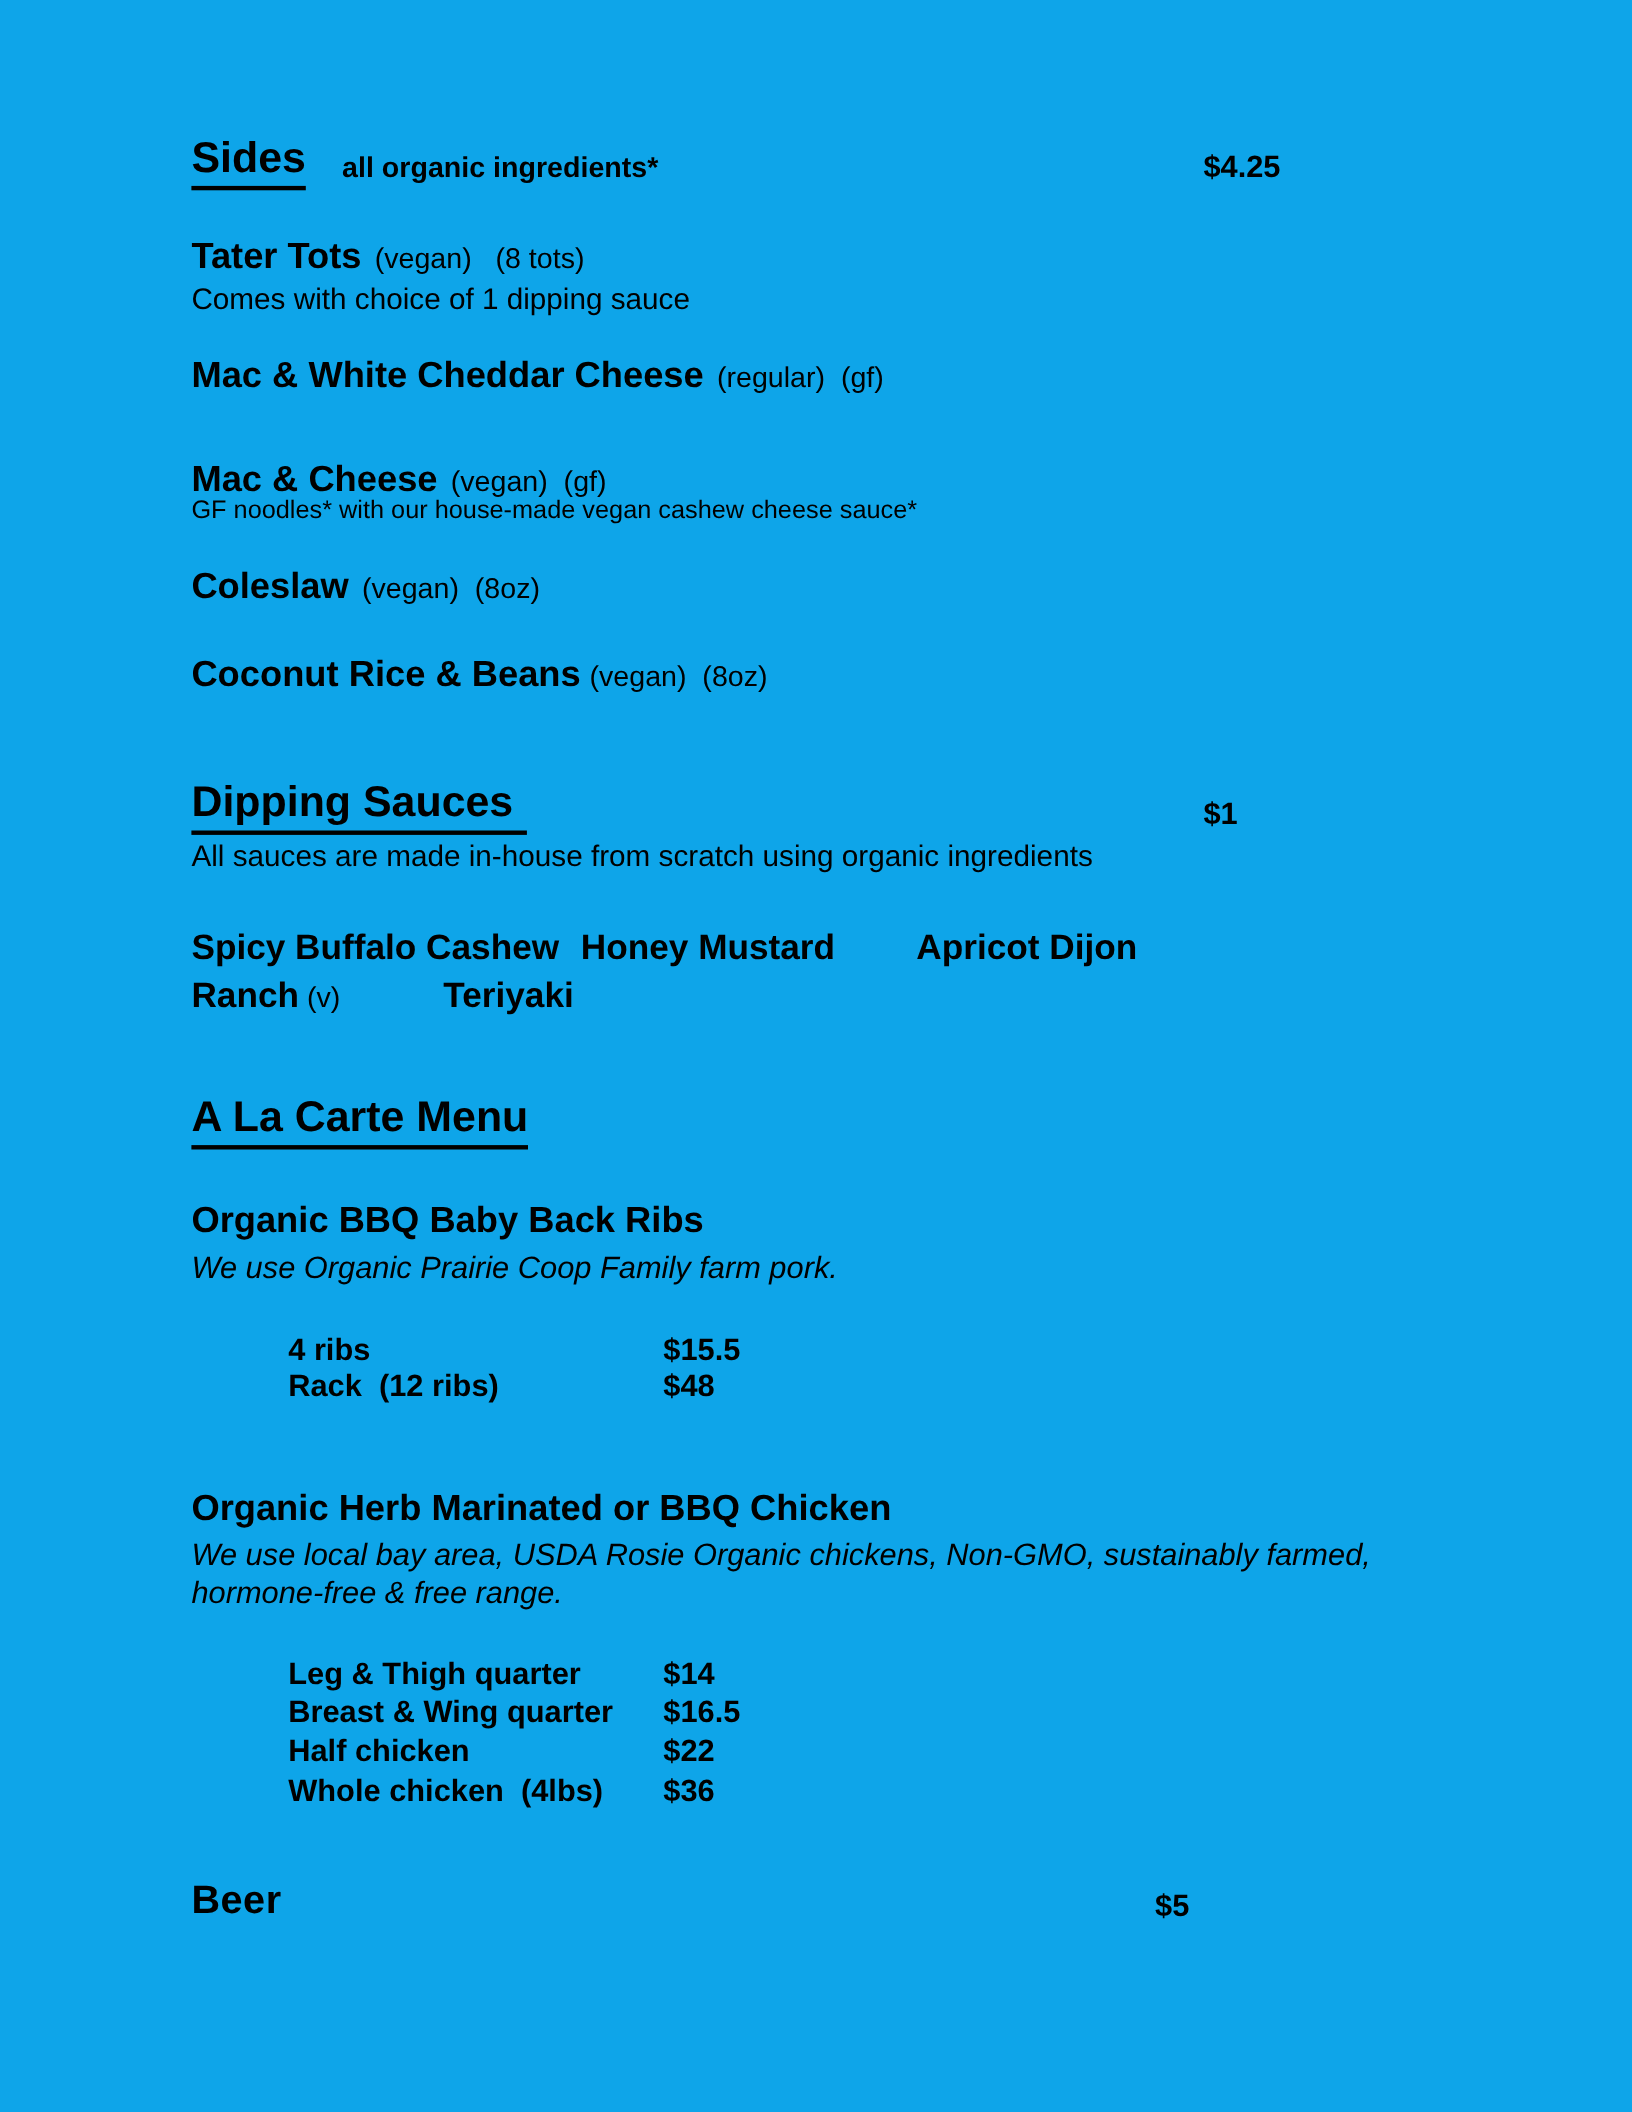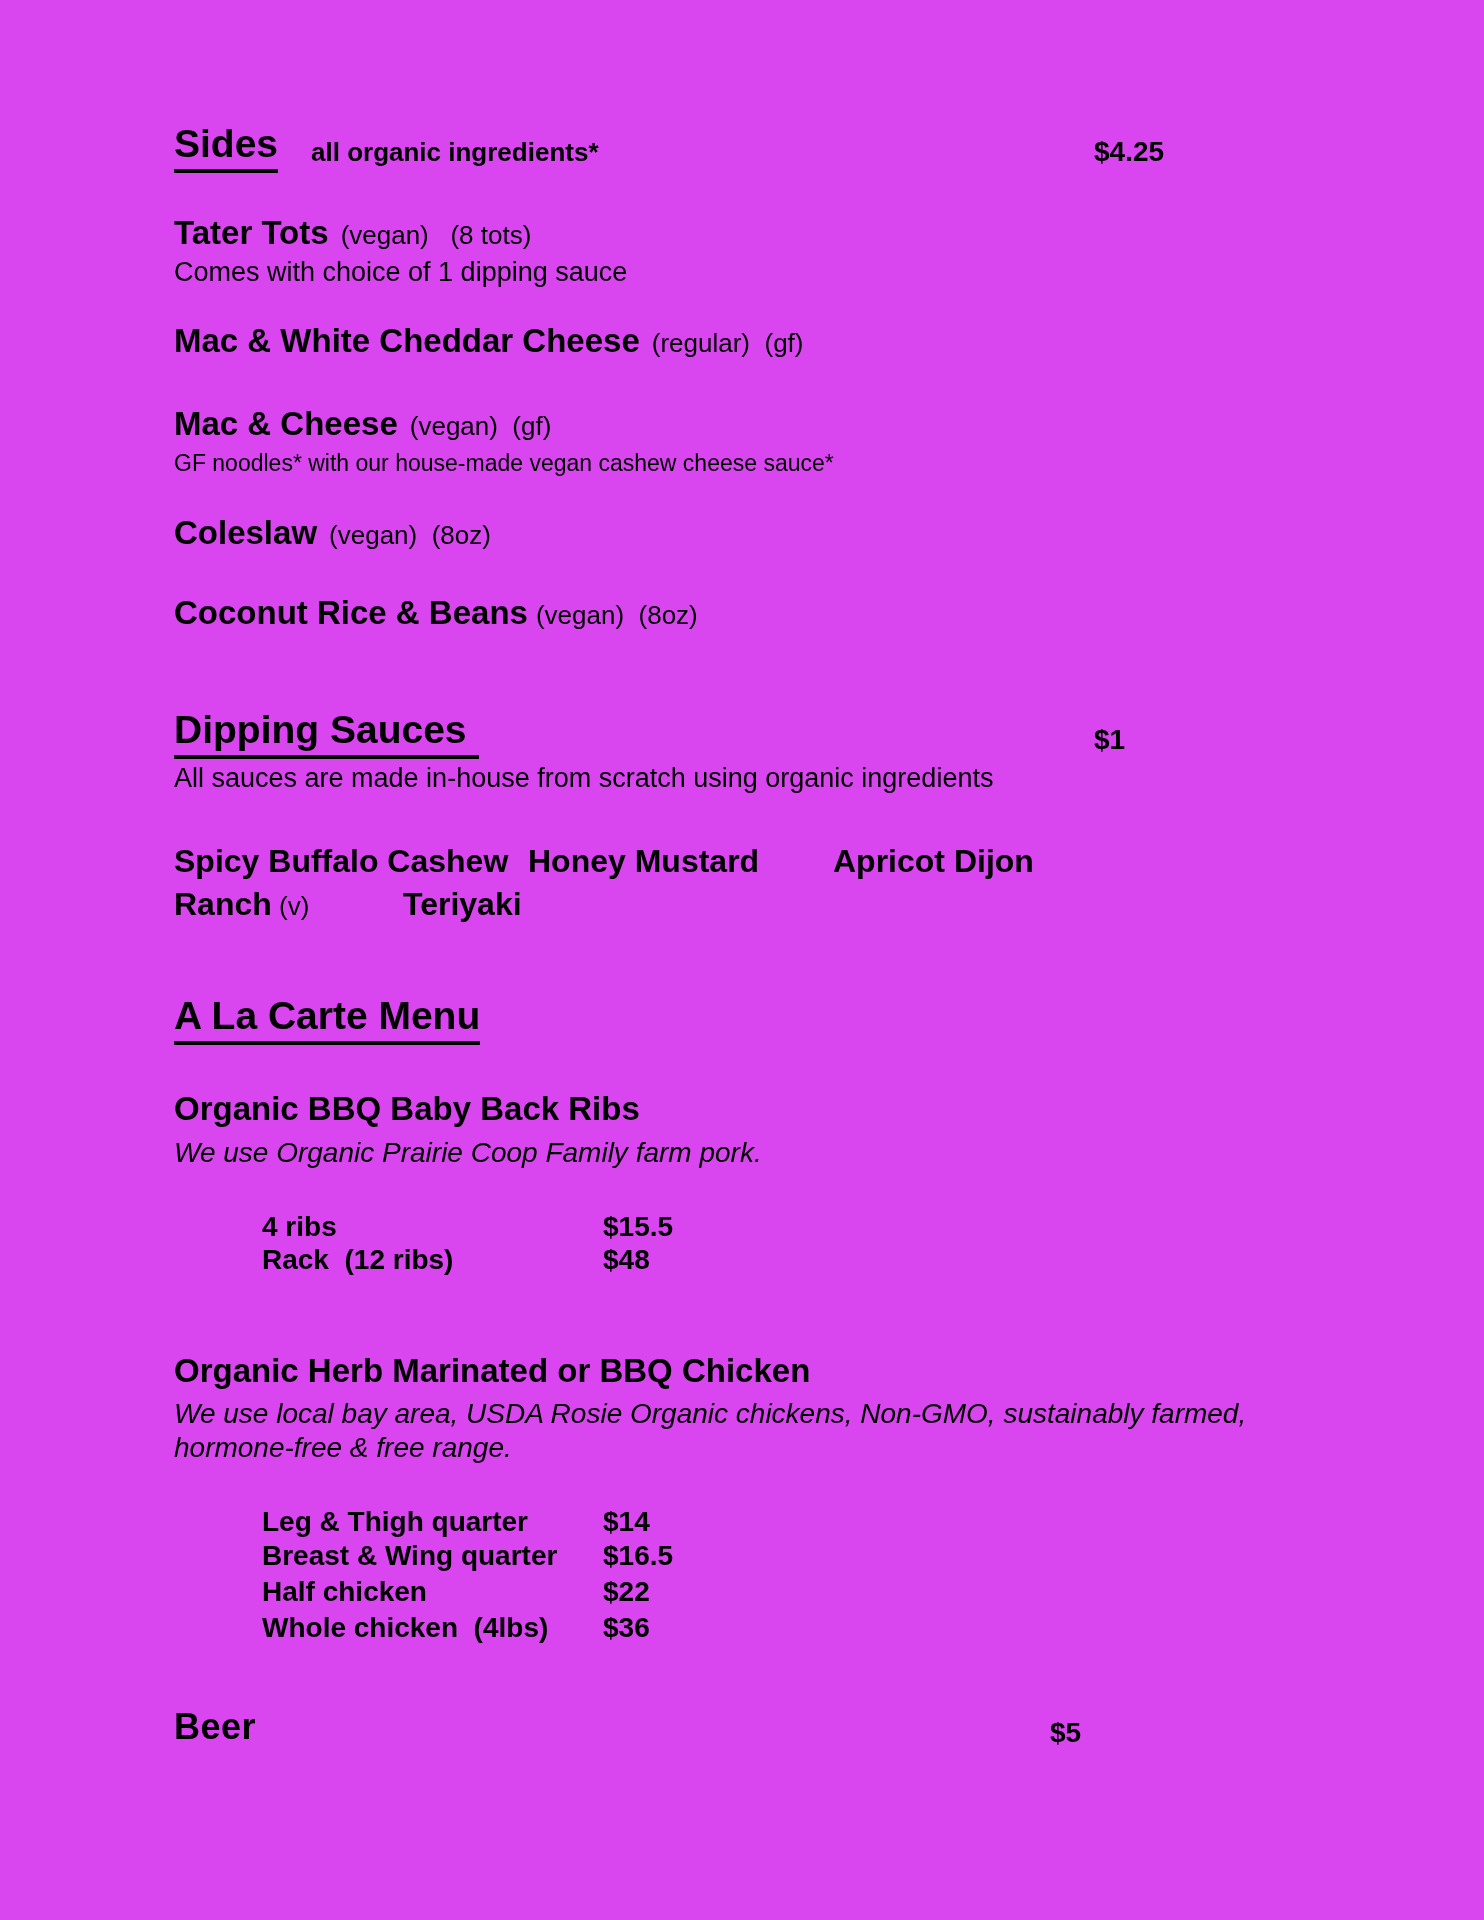--- a/index.html
+++ b/index.html
@@ -1,20 +1,20 @@
 <!DOCTYPE html>
 <html><head>
 <meta charset="utf-8">
 <style>
   html,body{margin:0;padding:0;background:#ffffff;}
   .page{
     position:relative;
     width:1484px;
     height:1920px;
-    background:#d946ef;
+    background:#0ea5e9;
     color:#000000;
     font-family:"Liberation Sans",sans-serif;
     overflow:hidden;
   }
   .line{position:absolute;left:174px;white-space:nowrap;}
   
   .h1{font-size:39px;font-weight:bold;line-height:1.15;}
   .h1-u{display:inline-block;border-bottom:4px solid #000;padding-bottom:2px;}
   .pad-r{padding-right:12px;}
   
@@ -50,21 +50,21 @@
 
     <div class="line" style="top:214px;">
       <span class="name">Tater Tots</span><span class="qual">(vegan)   (8 tots)</span>
     </div>
     <div class="line desc" style="top:257px;">Comes with choice of 1 dipping sauce</div>
 
     <div class="line" style="top:322px;">
       <span class="name">Mac &amp; White Cheddar Cheese</span><span class="qual">(regular)  (gf)</span>
     </div>
 
-    <div class="line" style="top:405px;text-align:right;">
+    <div class="line" style="top:416px;text-align:right;">
       <span class="name">Mac &amp; Cheese</span><span class="qual">(vegan)  (gf)</span>
     </div>
     <div class="line desc-sm" style="top:450px;">GF noodles* with our house-made vegan cashew cheese sauce*</div>
 
     <div class="line" style="top:514px;">
       <span class="name">Coleslaw</span><span class="qual">(vegan)  (8oz)</span>
     </div>
 
     <div class="line" style="top:594px;">
       <span class="name">Coconut Rice &amp; Beans</span><span class="qual" style="margin-left:8px;">(vegan)  (8oz)</span>

